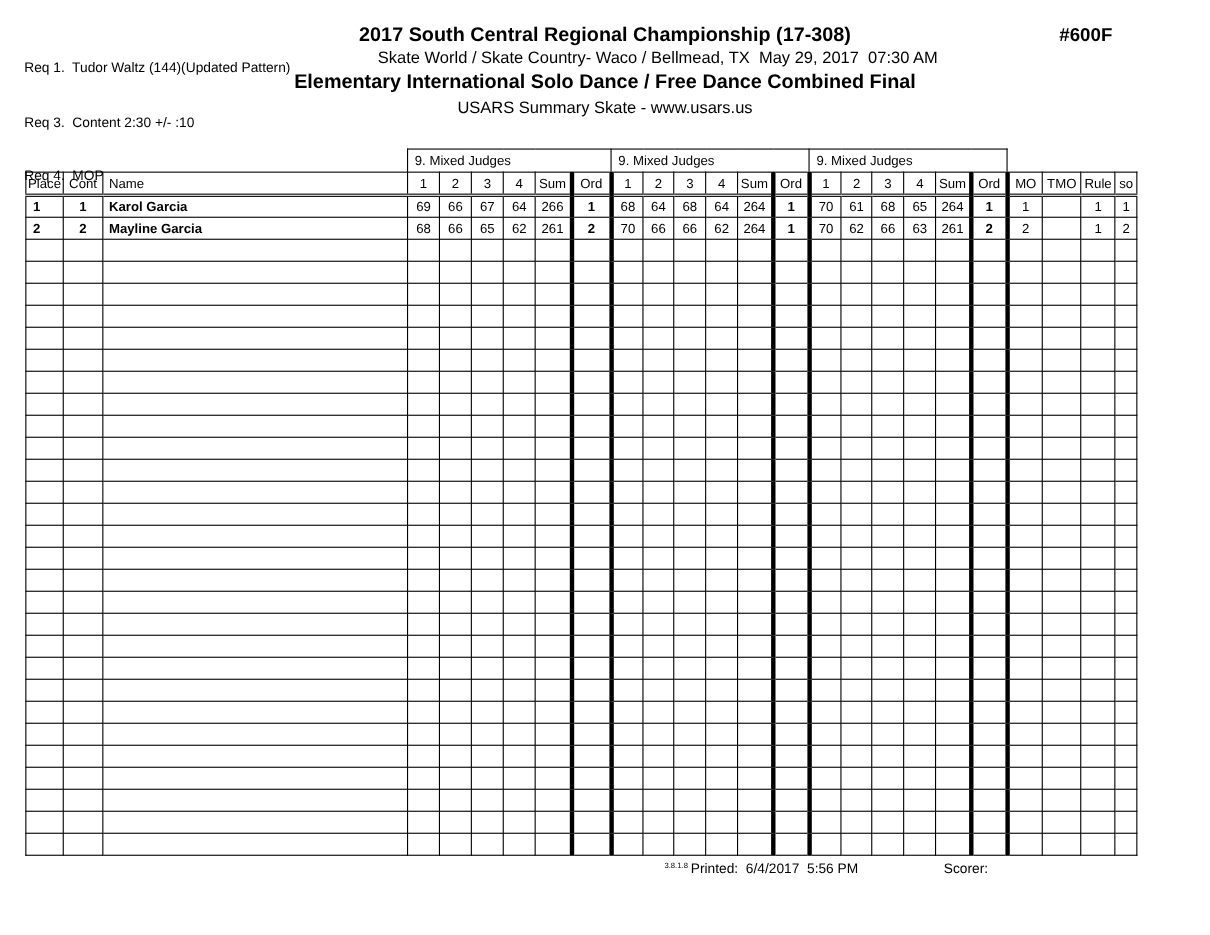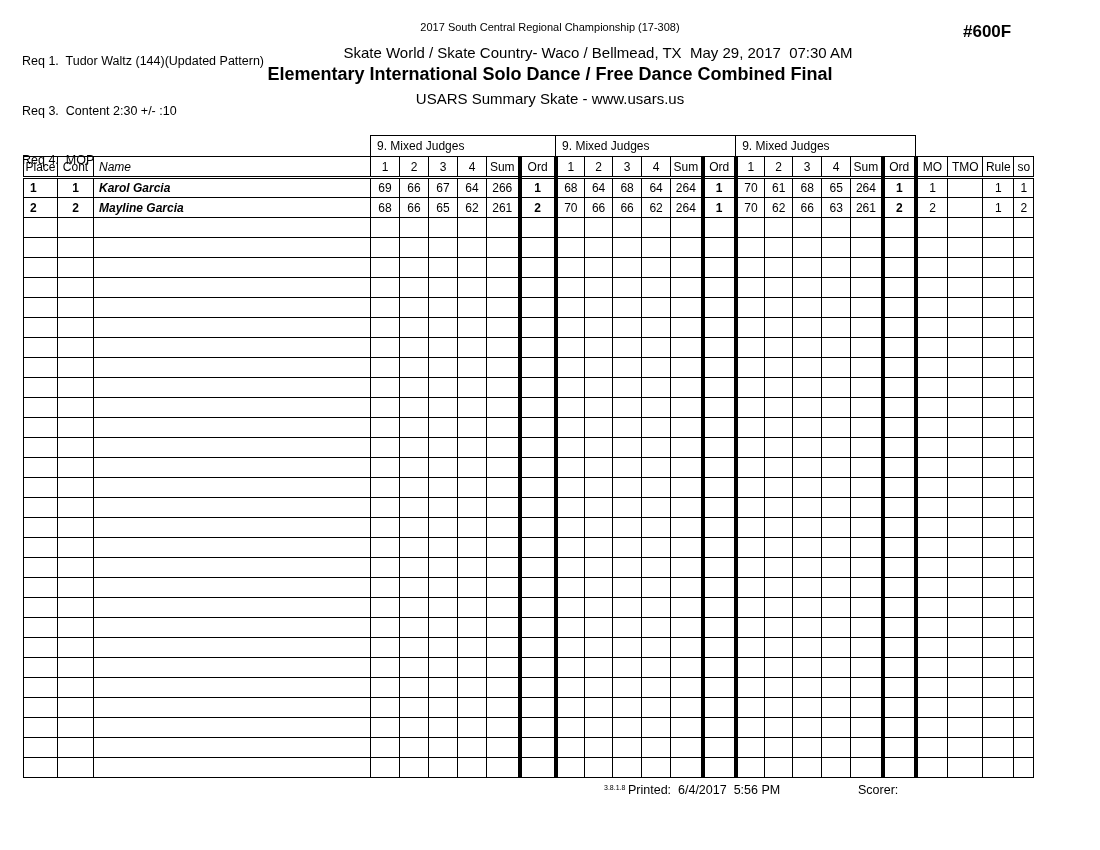--- a/index.html
+++ b/index.html
@@ -4,21 +4,21 @@
 <style>
   html,body{margin:0;padding:0;}
   body{
     width:1100px;height:850px;background:#fff;color:#000;
     font-family:"Liberation Sans",sans-serif;position:relative;overflow:hidden;
   }
   
   .req-block{position:absolute;left:22px;top:20px;font-size:12.5px;line-height:16.5px;white-space:pre;}
   
   .titles{position:absolute;left:0;top:0;width:1100px;text-align:center;}
-  .t1{position:absolute;left:0;width:100%;top:21px;font-size:11px;font-weight:normal;white-space:pre;}
+  .t1{position:absolute;left:0;width:100%;top:21px;font-size:18px;font-weight:bold;white-space:pre;}
   .t2{position:absolute;left:0;width:100%;top:44px;font-size:15px;white-space:pre;margin-left:48px;}
   .t3{position:absolute;left:0;width:100%;top:64px;font-size:18px;font-weight:bold;white-space:pre;}
   .t4{position:absolute;left:0;width:100%;top:90px;font-size:15px;white-space:pre;}
   .event-number{position:absolute;left:963px;top:22px;font-size:17px;font-weight:bold;}
   
   table.results{
     position:absolute;left:23px;top:135px;width:1010px;
     border-collapse:collapse;table-layout:fixed;font-size:12px;
   }
   table.results td, table.results th{
@@ -27,21 +27,21 @@
   }
   tr.grprow{height:21px;}
   tr.hdrrow{height:21px;}
   tbody tr{height:20px;}
   th{font-weight:normal;}
   .nob{border:none !important;}
   .grpbox{text-align:left !important;padding-left:6px !important;white-space:pre;}
   tr.hdrrow th{border-bottom:3px double #000;margin-left:28px;}
   .c-ord{border-left:4px solid #000 !important;border-right:4px solid #000 !important;font-weight:bold;}
   th.c-ord{font-weight:normal;}
-  .c-name{text-align:left !important;padding-left:5px !important;font-weight:bold;font-size:13px;font-style:italic;}
+  .c-name{text-align:left !important;padding-left:5px !important;font-weight:bold;font-size:13px;}
   th.c-name{font-weight:normal;font-size:12px;}
   .c-place{text-align:left !important;padding-left:6px !important;font-weight:bold;font-size:13px;}
   th.c-place{font-weight:normal;font-size:12px;text-align:center !important;padding-left:0 !important;}
   .c-cont{font-weight:bold;font-size:13px;}
   th.c-cont{font-weight:normal;font-size:12px;}
   
   .footer-version{position:absolute;left:604px;top:784px;font-size:7px;white-space:pre;}
   .footer-printed{position:absolute;left:628px;top:783px;font-size:12.5px;white-space:pre;}
   .footer-scorer{position:absolute;left:858px;top:783px;font-size:12.5px;white-space:pre;}
 </style>

